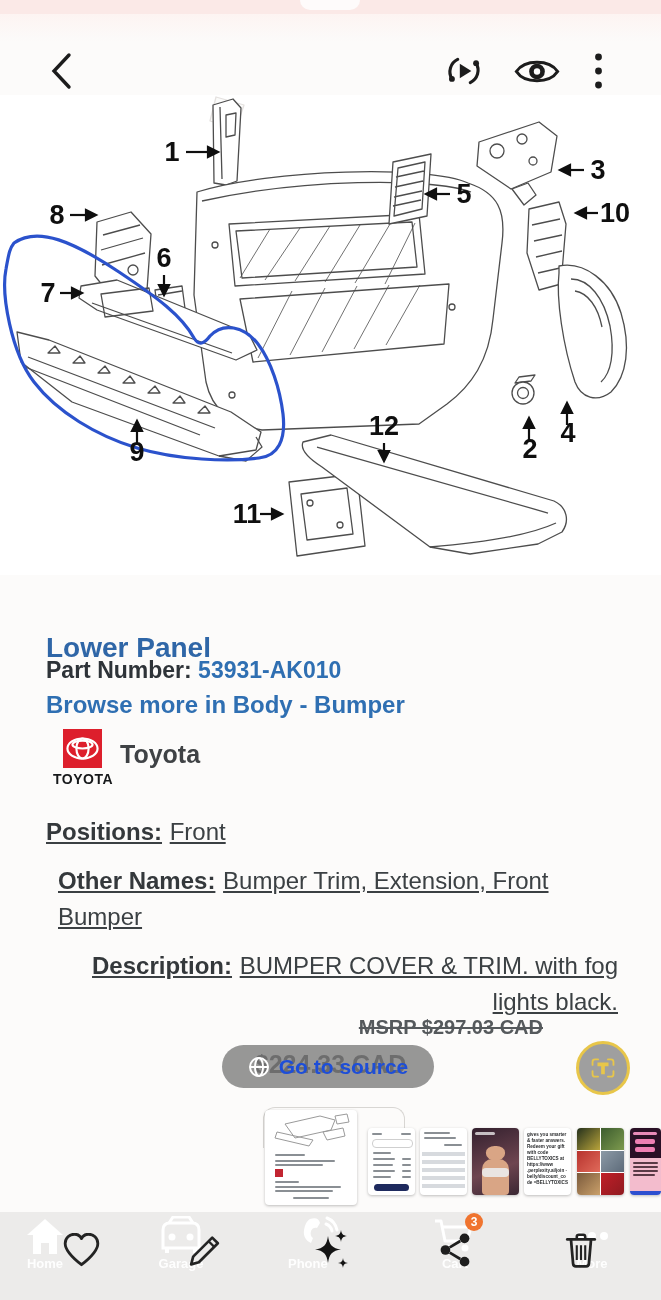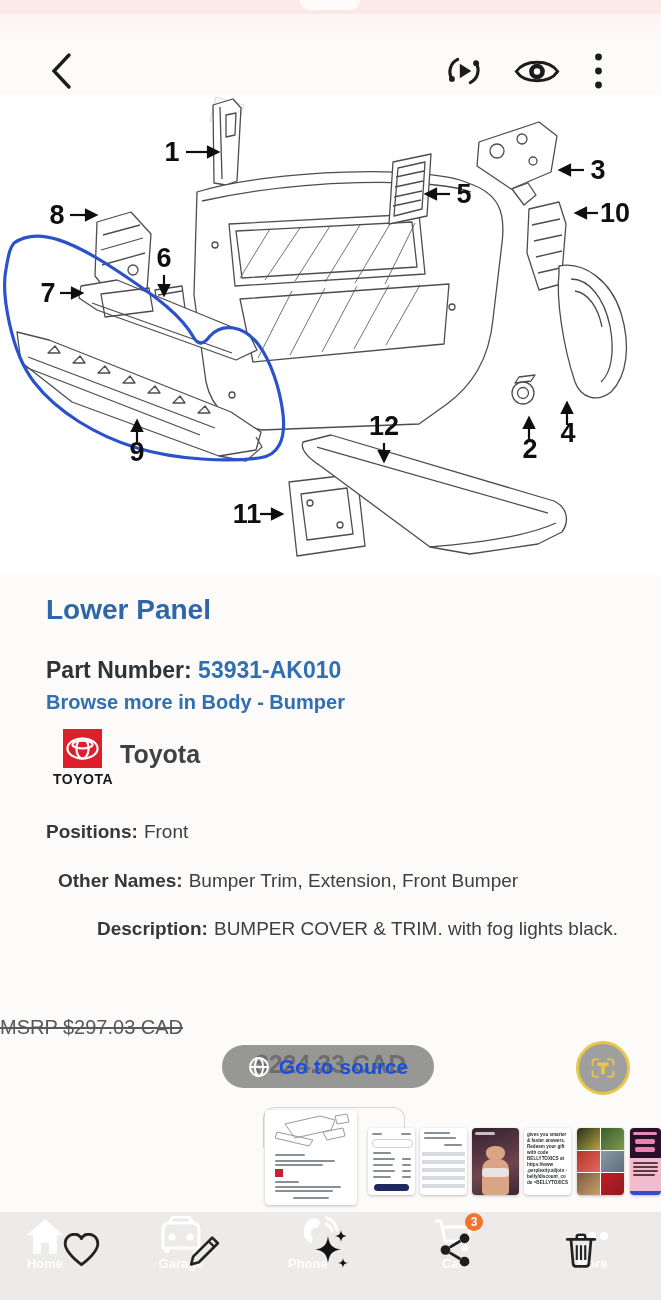--- a/index.html
+++ b/index.html
@@ -7,22 +7,22 @@
         font-family:"Liberation Sans",sans-serif;color:#3b4043;}
   .abs{position:absolute;}
   
   .statusbar{left:0;top:0;width:661px;height:14px;background:#fbe9e7;}
   .notch{left:300px;top:0;width:60px;height:10px;background:#fefefe;border-radius:0 0 10px 10px;opacity:.85;}
   .statusfade{left:0;top:14px;width:661px;height:28px;background:linear-gradient(#fdf4f2,#fcfbfa);}
   
   .title{font-size:28px;font-weight:bold;color:#2f66a7;}
   .pn-line{font-size:23px;color:#2e3338;font-weight:bold;}
   .pn-value{color:#2f6fb2;font-weight:bold;}
-  .browse{font-size:20px;font-weight:bold;color:#2f6fb2;}
-  .bodytext{font-size:19px;line-height:36.5px;color:#3b4043;}
+  .browse{font-size:24px;font-weight:bold;color:#2f6fb2;}
+  .bodytext{font-size:24px;line-height:36.5px;color:#3b4043;text-decoration:underline;}
   .bodytext b{margin-right:.32em;color:#34383b;}
   .msrp{font-size:20px;color:#55595c;text-decoration:line-through;}
   .price{font-size:25px;font-weight:bold;color:#17191b;}
   .srcbtn{display:flex;align-items:center;justify-content:center;gap:9px;width:212px;height:43px;
           border-radius:22px;background:rgba(128,128,128,.82);color:#1d4ed8;font-size:21px;font-weight:bold;border:none;}
   
   .thumb{border-radius:4px;box-shadow:0 1px 3px rgba(0,0,0,.25);overflow:hidden;}
   .tline{position:absolute;background:#8a8f94;height:2px;border-radius:1px;}
   
   .navarea{left:0;top:1212px;width:661px;height:88px;background:#ecebea;}
@@ -183,21 +183,21 @@
       <path d="M598 118 L586 118"></path>
           <polygon points="586,113 576,118 586,123"></polygon>
       <path d="M260 419 L272 419"></path>
           <polygon points="272,414 282,419 272,424"></polygon>
       <path d="M384 348 L384 356"></path>
           <polygon points="379,356 384,366 389,356"></polygon>
     </g>
   </svg>
   </div>
 
-  <div class="abs title" style="left:46px;top:594px;">Lower Panel</div>
+  <div class="abs title" style="left:46px;top:632px;">Lower Panel</div>
   <div class="abs pn-line" style="left:46px;top:657px;">
     <span>Part Number:</span>
     <span class="pn-value">53931-AK010</span>
   </div>
   <div class="abs browse" style="left:46px;top:691px;">Browse more in Body - Bumper</div>
 
   <div class="abs" style="left:42px;top:729px;width:300px;height:64px;">
     <div class="abs" style="left:21px;top:0;width:39px;height:39px;background:#dd1f2c;display:flex;align-items:center;justify-content:center;">
       <svg width="33" height="23" viewBox="0 0 46 32">
         <ellipse cx="23" cy="16" rx="21" ry="14" stroke="#fff" stroke-width="3" fill="none"></ellipse>
@@ -208,21 +208,21 @@
     <div class="abs" style="left:0;top:42px;width:82px;text-align:center;font-size:14px;font-weight:bold;letter-spacing:.5px;color:#16181a;">TOYOTA</div>
     <div class="abs" style="left:78px;top:11px;font-size:25px;font-weight:bold;color:#3f4245;">Toyota</div>
   </div>
 
   <div class="abs bodytext" style="left:46px;top:814px;width:572px;">
     <p style="margin:0;"><b>Positions:</b><span>Front</span></p>
     <p style="margin:12px;"><b>Other Names:</b><span>Bumper Trim, Extension, Front Bumper</span></p>
     <p style="margin:0;text-align:right;"><b>Description:</b><span>BUMPER COVER &amp; TRIM. with fog lights black.</span></p>
   </div>
 
-  <div class="abs msrp" style="left:0;top:1016px;width:543px;text-align:left;">MSRP $297.03 CAD</div>
+  <div class="abs msrp" style="left:0;top:1016px;width:543px;text-align:right;font-weight:bold;">MSRP $297.03 CAD</div>
   <div class="abs price" style="left:0;top:1050px;width:661px;text-align:center;z-index:1;">$224.33 CAD</div>
   <button class="abs srcbtn" style="left:222px;top:1045px;z-index:2;">
     <span style="display:inline-flex;">
       <svg width="22" height="22" viewBox="0 0 22 22">
         <circle cx="11" cy="11" r="9" stroke="#fff" stroke-width="2" fill="none"></circle>
         <ellipse cx="11" cy="11" rx="4" ry="9" stroke="#fff" stroke-width="2" fill="none"></ellipse>
         <path d="M2 11 H20" stroke="#fff" stroke-width="2"></path>
       </svg>
     </span>
     <span>Go to source</span>

